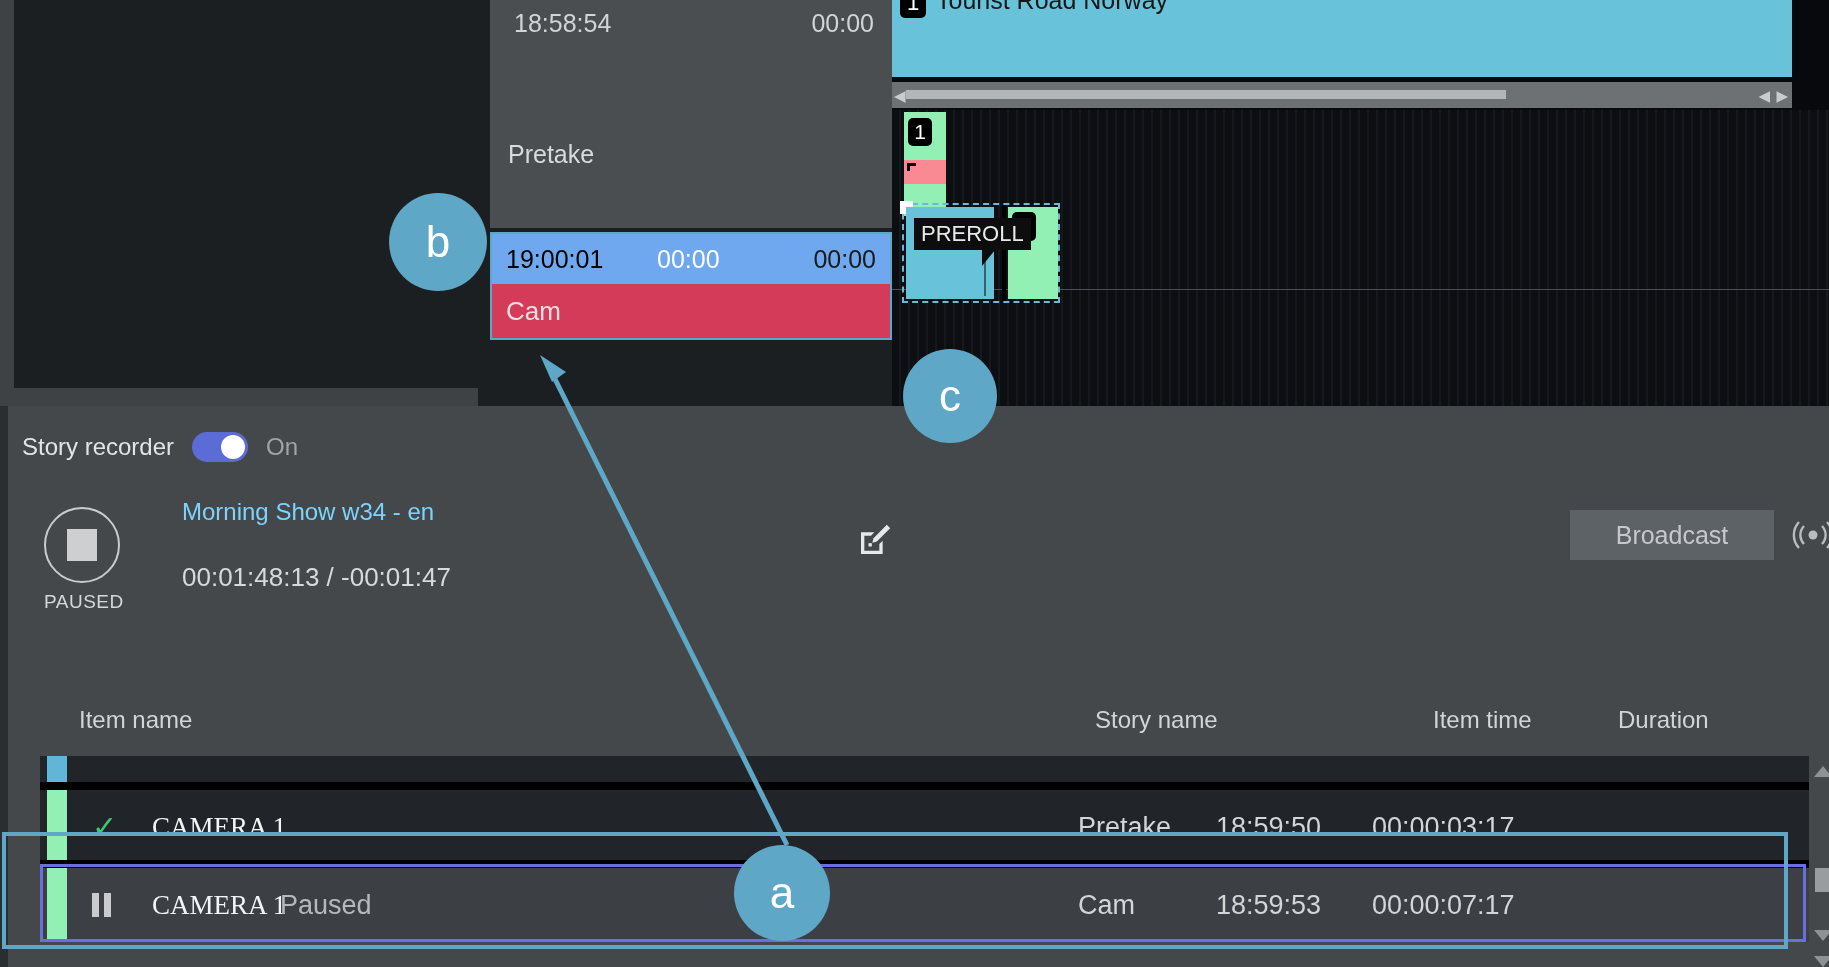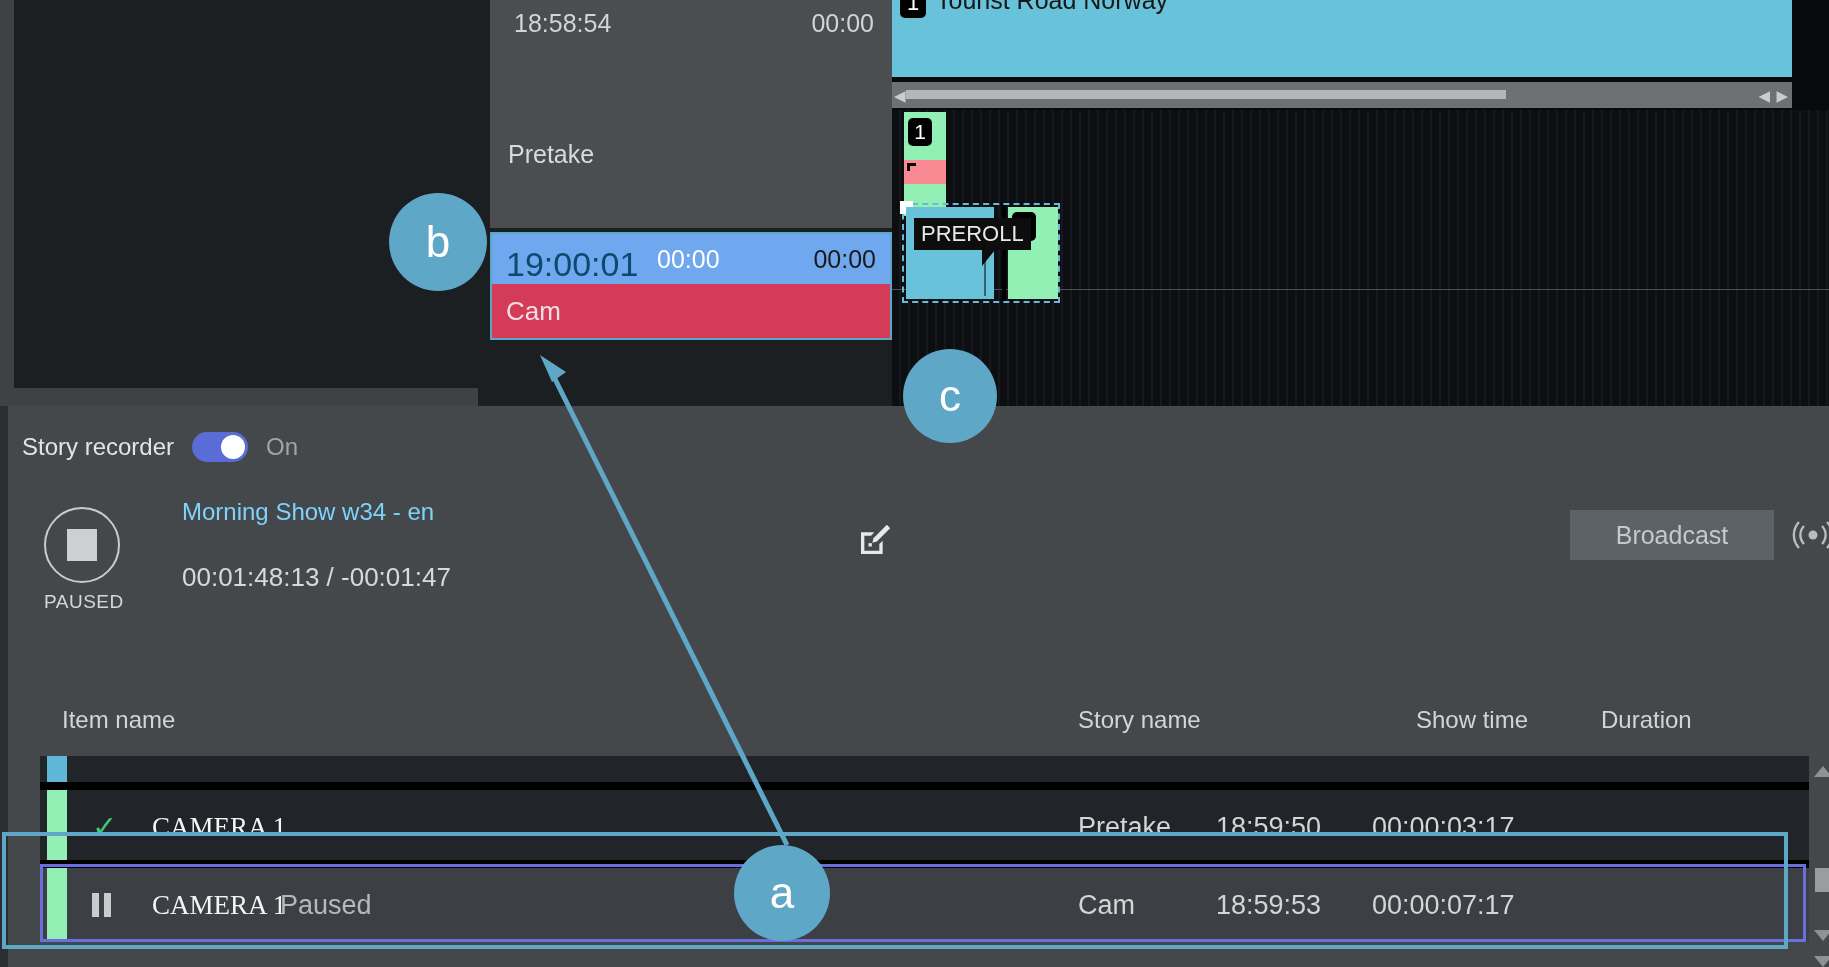--- a/index.html
+++ b/index.html
@@ -57,21 +57,21 @@
 
   
   .story-cam {
     position: absolute; left: 12px; top: 232px; width: 402px; height: 108px;
     border: 2px solid #5aa8c7;
   }
   .cam-head {
     position: absolute; left: 0; top: 0; width: 100%; height: 50px;
     background: #6fa8ef;
   }
-  .cam-head .t1 { position: absolute; left: 14px; top: 11px; font-size: 34px; color: #0c4a6e; }
+  .cam-head .t1 { position: absolute; left: 14px; top: 11px; font-size: 25px; color: #000000; }
   .cam-head .t2 { position: absolute; left: 165px; top: 11px; font-size: 25px; color: #ffffff; }
   .cam-head .t3 { position: absolute; right: 14px; top: 11px; font-size: 25px; color: #1a1a1a; }
   .cam-body {
     position: absolute; left: 0; top: 50px; width: 100%; height: 54px;
     background: #d33b58;
   }
   .cam-body .label { position: absolute; left: 14px; top: 12px; font-size: 26px; color: #f3dee3; }
 
   .rundown-bottom-fill {
     position: absolute; left: 0; top: 346px; width: 414px; height: 60px;
@@ -228,21 +228,21 @@
   .edit-icon { position: absolute; left: 848px; top: 27px; width: 40px; height: 40px; }
   .broadcast-btn {
     position: absolute; left: 1562px; top: 18px; width: 204px; height: 50px;
     background: #5d6266; color: #c6c9cc; font-size: 25px;
     display: flex; align-items: center; justify-content: center; text-align: center;
   }
   .onair-icon { position: absolute; left: 1784px; top: 22px; width: 42px; height: 42px; }
 
   
   .tbl-head {
-    position: absolute; left: 0; top: 294px; width: 1649px; height: 56px;
+    position: absolute; left: 17px; top: 294px; width: 1649px; height: 56px;
     color: #d2d4d6; font-size: 24px;
   }
   .th { position: absolute; top: 6px; }
   .th-item { left: 54px; }
   .th-story { left: 1070px; }
   .th-start { left: 1408px; }
   .th-dur   { left: 1593px; }
 
   .tbl-body {
     position: absolute; left: 32px; top: 350px; width: 1769px; height: 212px;
@@ -438,21 +438,21 @@
           <path d="M30 12 A13 13 0 0 1 30 30" stroke="#b9bcbf" stroke-width="2.4" fill="none"></path>
           <path d="M7 8 A19 19 0 0 0 7 34" stroke="#b9bcbf" stroke-width="2.4" fill="none"></path>
           <path d="M35 8 A19 19 0 0 1 35 34" stroke="#b9bcbf" stroke-width="2.4" fill="none"></path>
         </svg>
       </div>
     </div>
 
     <div class="tbl-head">
       <span class="th th-item">Item name</span>
       <span class="th th-story">Story name</span>
-      <span class="th th-start">Show time</span>
+      <span class="th th-start">Item time</span>
       <span class="th th-dur">Duration</span>
     </div>
 
     <div class="tbl-body">
 
       <div class="row clipped">
         <div class="strip" style="background:#5fb6d6"></div>
       </div>
 
       <div class="row-sep" style="top:26px;"></div>

